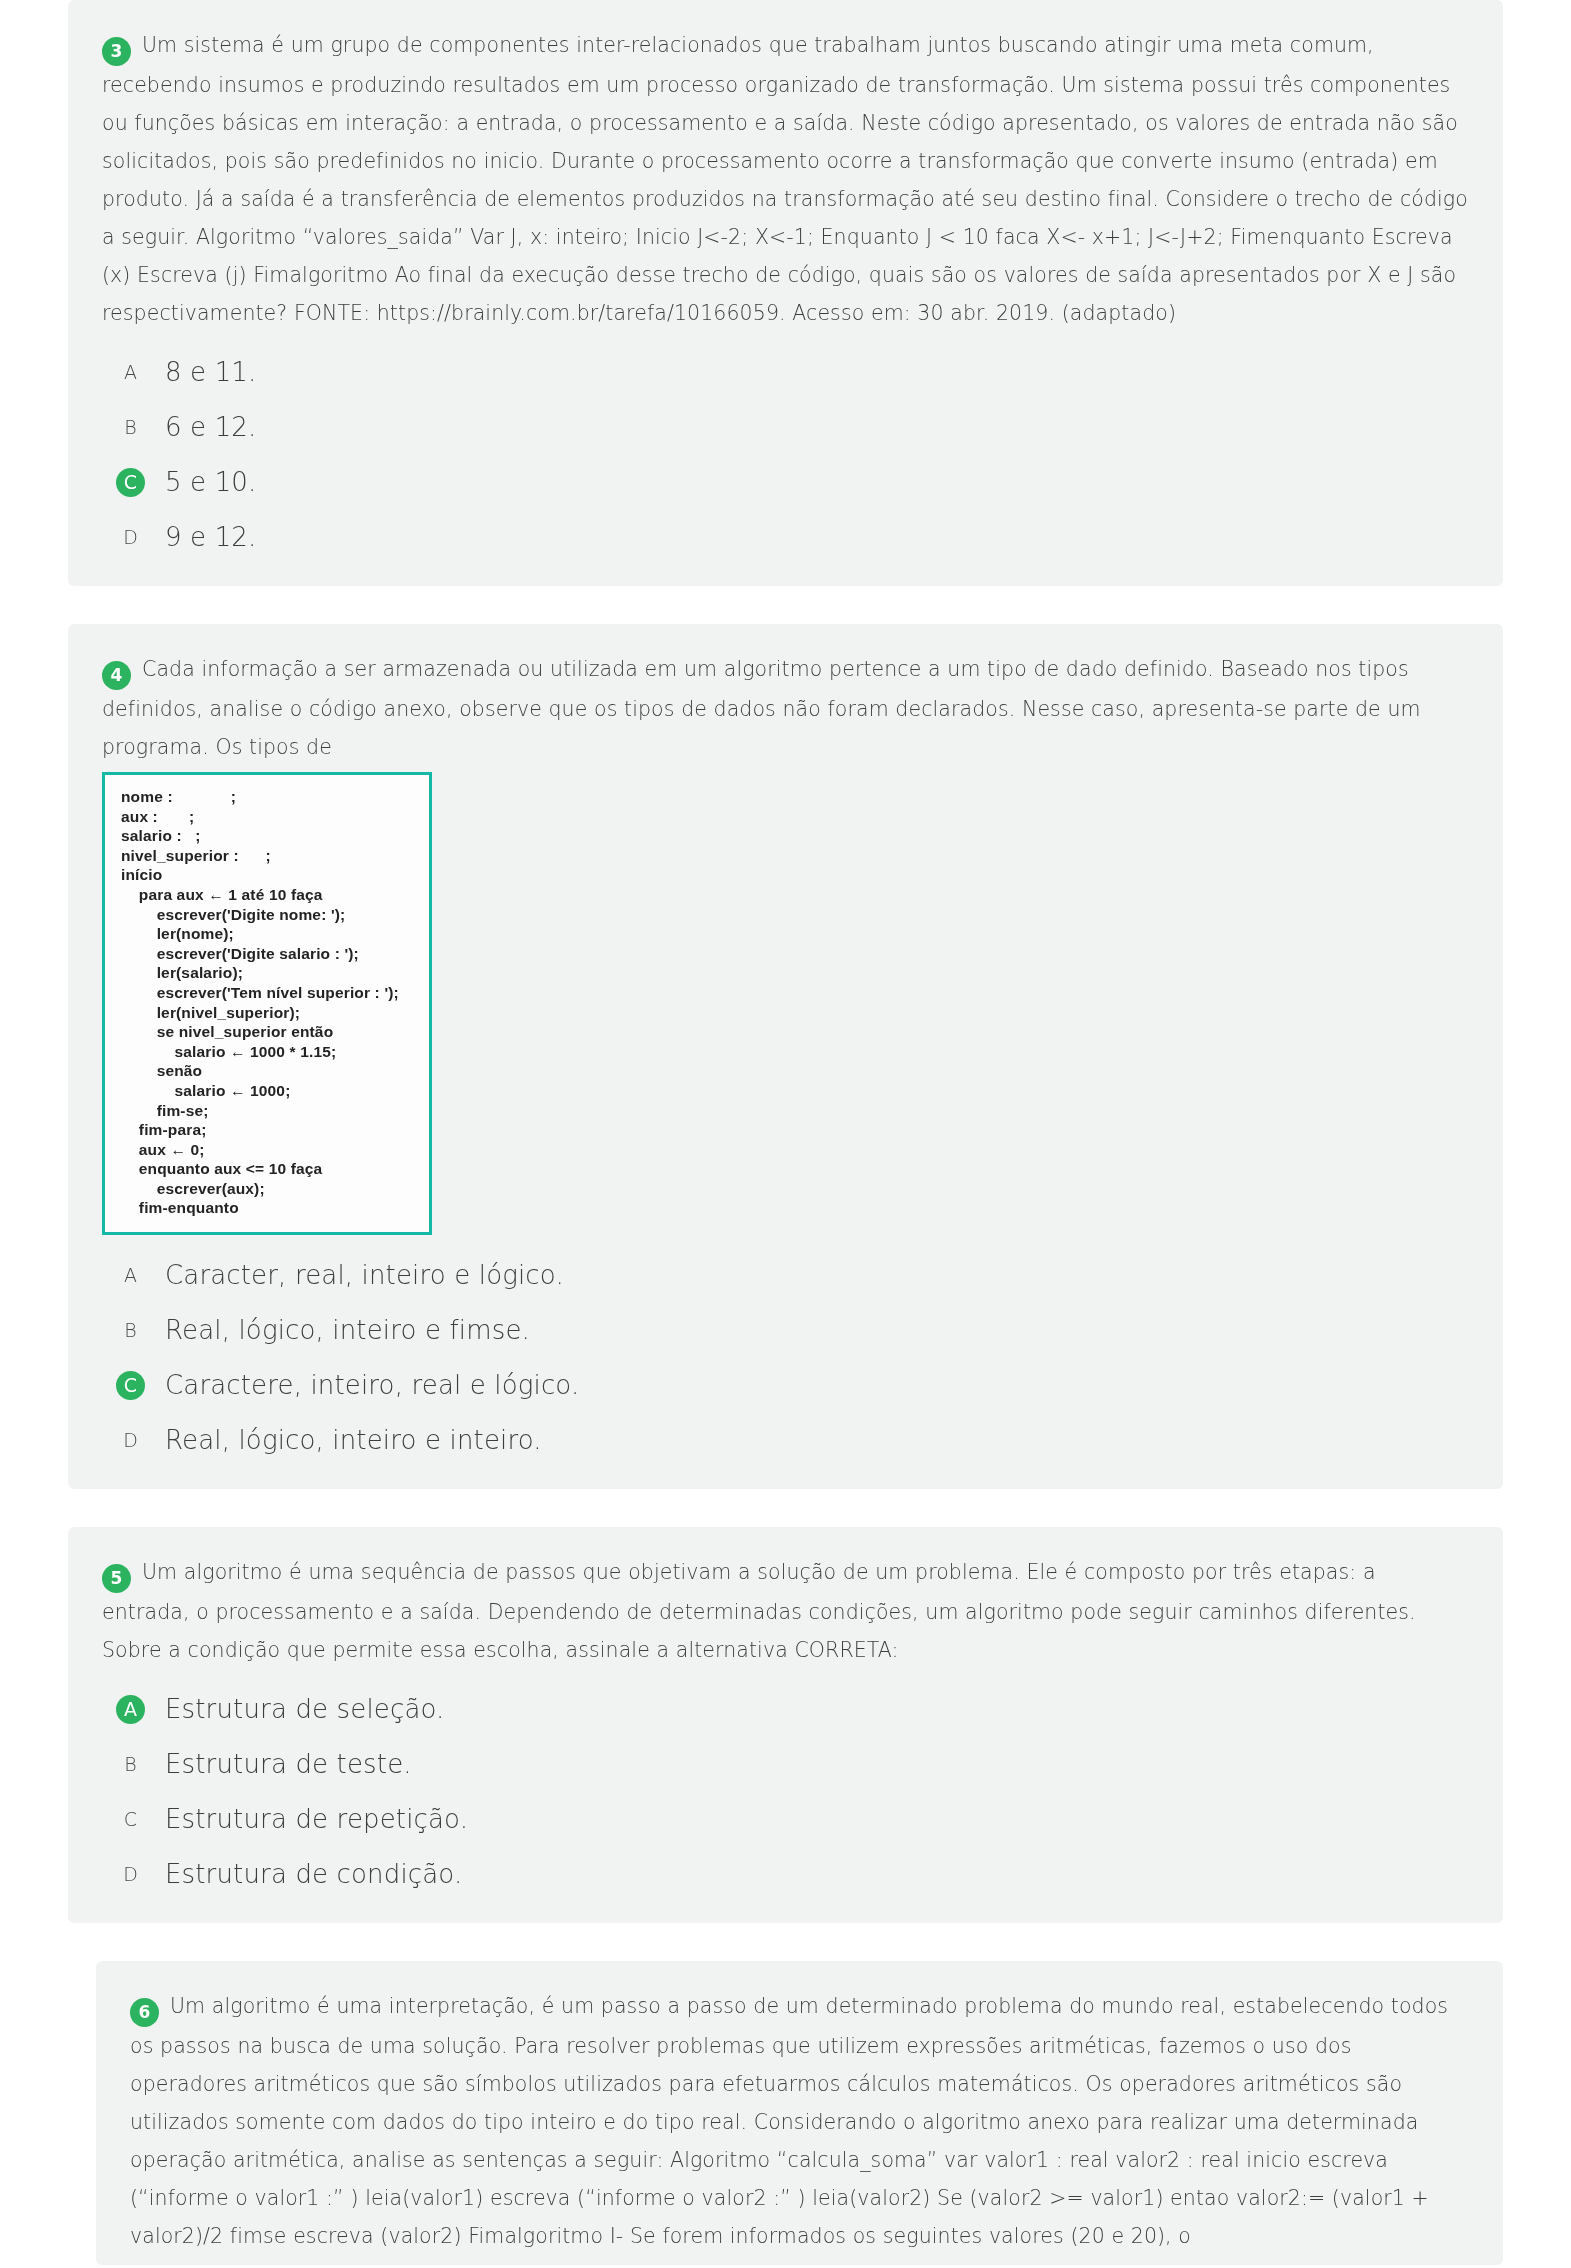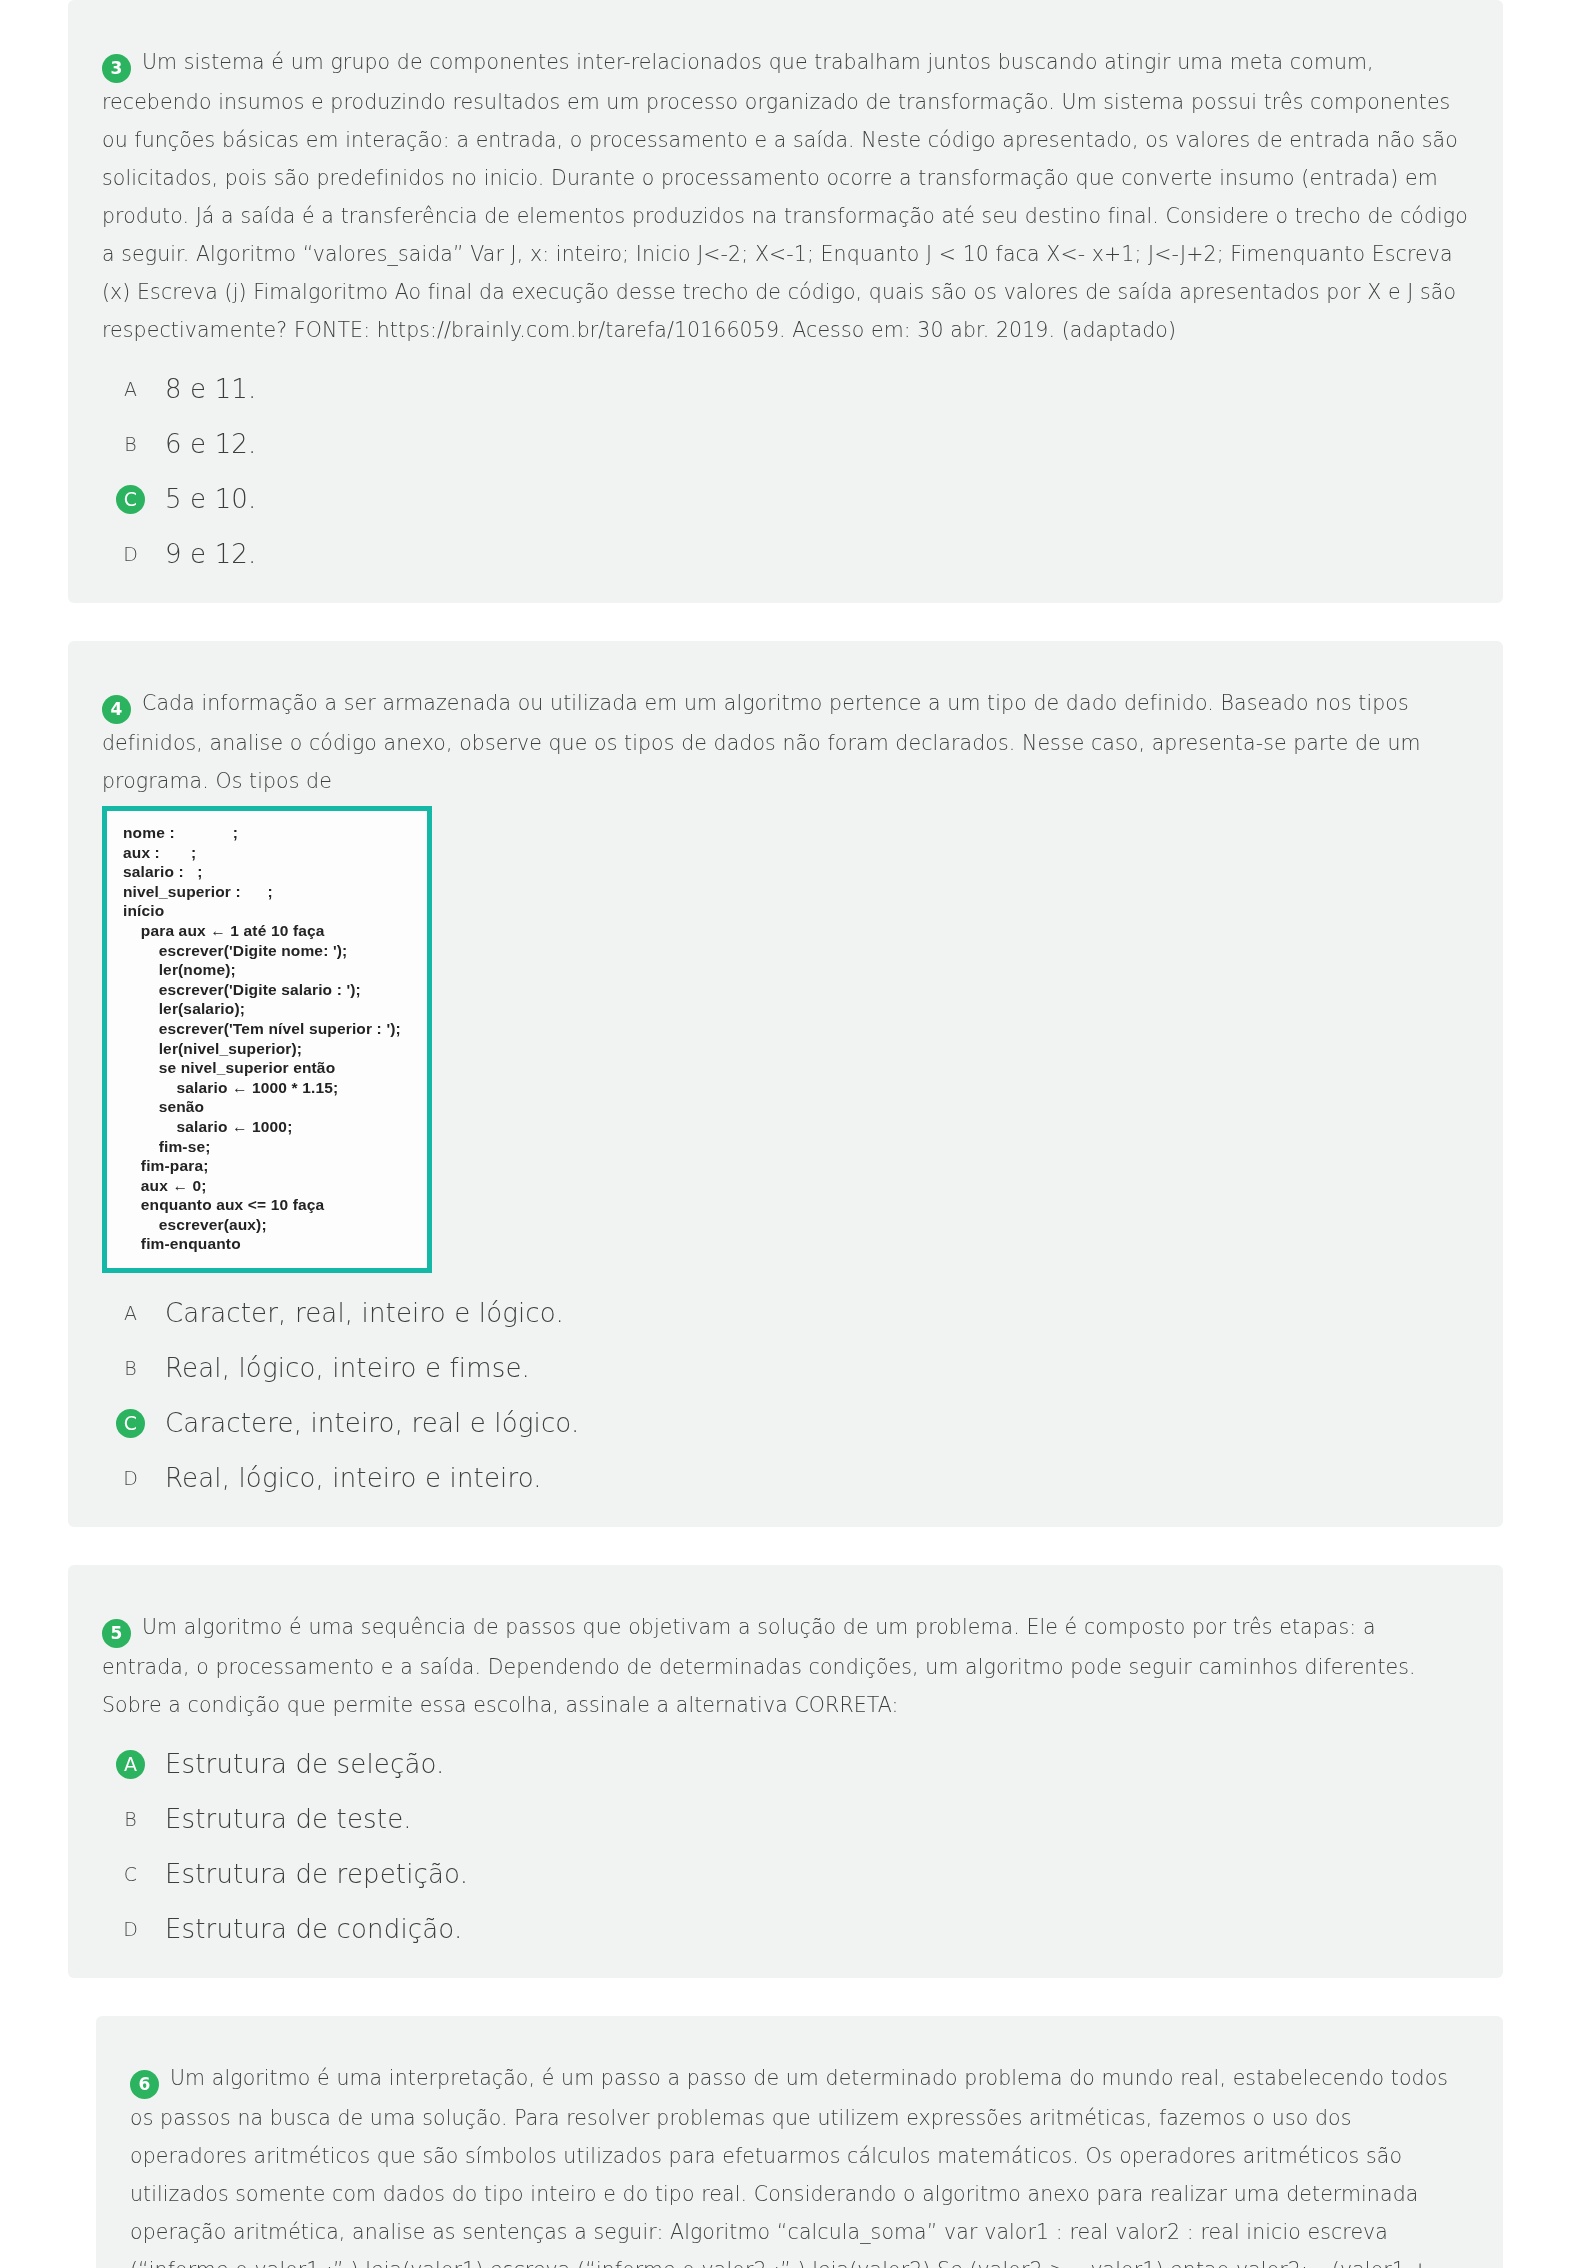--- a/index.html
+++ b/index.html
@@ -15,21 +15,21 @@
   .page {
     width: 1571px;
     box-sizing: border-box;
     padding: 0 68px;
     background: #ffffff;
   }
   .question-card {
     background: #f1f2f2;
     border-radius: 6px;
     box-sizing: border-box;
-    padding: 43px 34px 34px 34px;
+    padding: 26px 34px 34px 34px;
     margin-bottom: 38px;
   }
   .q-first {
     margin-top: 0;
   }
   .q-body {
     font-size: 20.5px;
     line-height: 38px;
     color: #3d3d3d;
     font-weight: 300;
@@ -90,21 +90,21 @@
     font-size: 26px;
     line-height: 29px;
     color: #3d3d3d;
     font-weight: 300;
     margin-left: 20px;
     letter-spacing: 0.15px;
   }
   .code-figure {
     width: 330px;
     background: #fdfdfd;
-    border: 5px solid #14b8a6;
+    border: 3px solid #14b8a6;
     margin: 6px auto 0 auto;
     padding: 12px 10px 14px 16px;
     box-sizing: border-box;
     float: none;
   }
   .code-figure pre {
     margin: 0;
     font-family: "Liberation Sans", sans-serif;
     font-size: 15.5px;
     line-height: 19.6px;

